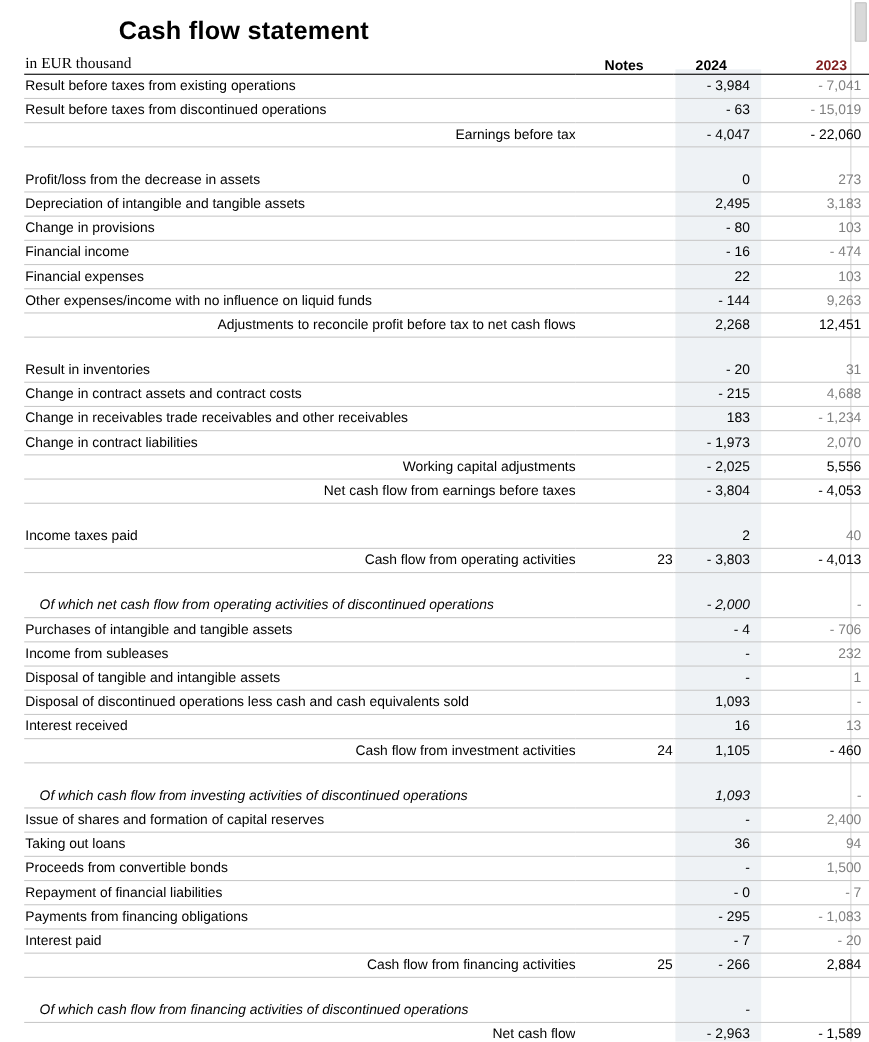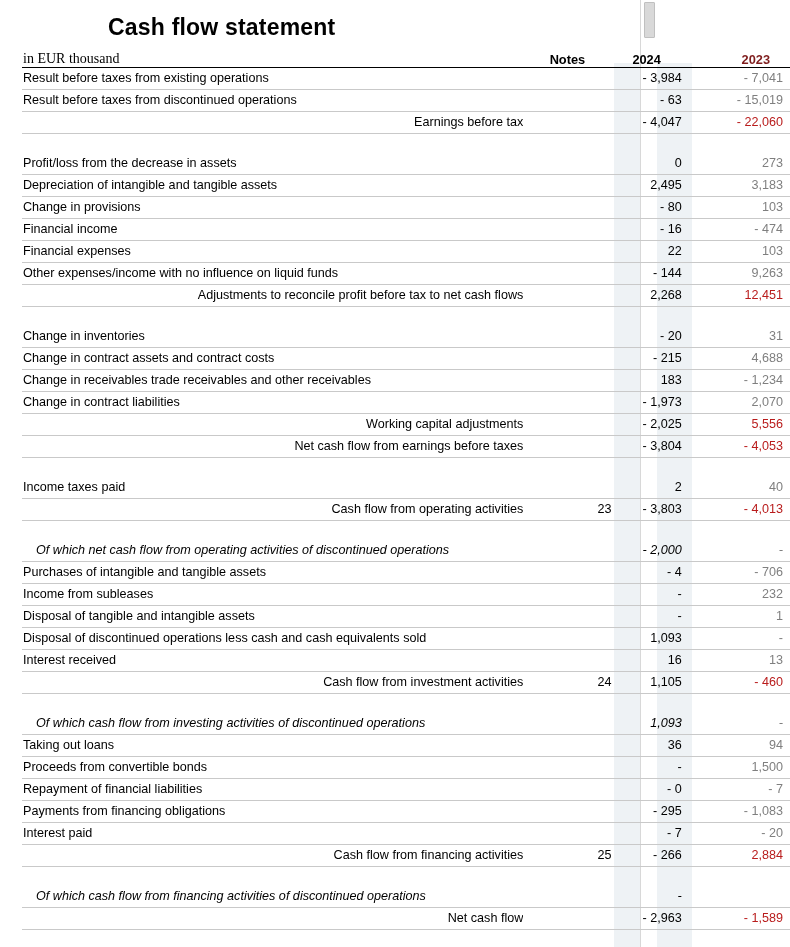--- a/index.html
+++ b/index.html
@@ -10,21 +10,21 @@
   body {
     width: 790px;
     height: 947px;
     font-family: "Liberation Sans", sans-serif;
     color: #000000;
     overflow: hidden;
     position: relative;
   }
   .page {
     position: relative;
-    width: 657px;
+    width: 790px;
     height: 947px;
     box-sizing: border-box;
     padding: 0 0 0 0;
   }
   
   .scrollbar {
     position: absolute;
     top: 0;
     right: 0;
     width: 16px;
@@ -93,21 +93,21 @@
     height: 21px;
     line-height: 21px;
     border-bottom: 1px solid #c9c9c9;
   }
   tr.row td.label { padding-left: 1px; white-space: nowrap; overflow: hidden; }
   tr.row td.notes { text-align: center; }
   tr.row td.v2024 { text-align: right; padding-right: 8px; background: #eef2f5; }
   tr.row td.v2023 { text-align: right; padding-right: 7px; color: #7f7f7f; }
 
   tr.row.bold td { font-weight: normal; text-align: right; }
-  tr.row.bold td.v2023 { color: #b91c1c; }
+  tr.row.bold td.v2023 { color: #000000; }
   tr.row.italic td.label { font-style: italic; padding-left: 14px; }
   tr.row.italic td.v2024 { font-style: italic; }
   tr.row.italic td.v2023 { font-style: italic; }
 
   
   tr.spacer td {
     height: 19px;
     line-height: 19px;
     border-bottom: none;
   }
@@ -218,21 +218,21 @@
             <td class="v2024">2,268</td>
             <td class="v2023">12,451</td>
           </tr>
           <tr class="spacer">
             <td></td>
             <td></td>
             <td class="v2024"></td>
             <td></td>
           </tr>
           <tr class="row">
-            <td class="label">Change in inventories</td>
+            <td class="label">Result in inventories</td>
             <td class="notes"></td>
             <td class="v2024">- 20</td>
             <td class="v2023">31</td>
           </tr>
           <tr class="row">
             <td class="label">Change in contract assets and contract costs</td>
             <td class="notes"></td>
             <td class="v2024">- 215</td>
             <td class="v2023">4,688</td>
           </tr>
@@ -332,20 +332,26 @@
             <td class="v2024"></td>
             <td></td>
           </tr>
           <tr class="row italic">
             <td class="label">Of which cash flow from investing activities of discontinued operations</td>
             <td class="notes"></td>
             <td class="v2024">1,093</td>
             <td class="v2023">-</td>
           </tr>
           <tr class="row">
+            <td class="label">Issue of shares and formation of capital reserves</td>
+            <td class="notes"></td>
+            <td class="v2024">-</td>
+            <td class="v2023">2,400</td>
+          </tr>
+          <tr class="row">
             <td class="label">Taking out loans</td>
             <td class="notes"></td>
             <td class="v2024">36</td>
             <td class="v2023">94</td>
           </tr>
           <tr class="row">
             <td class="label">Proceeds from convertible bonds</td>
             <td class="notes"></td>
             <td class="v2024">-</td>
             <td class="v2023">1,500</td>

